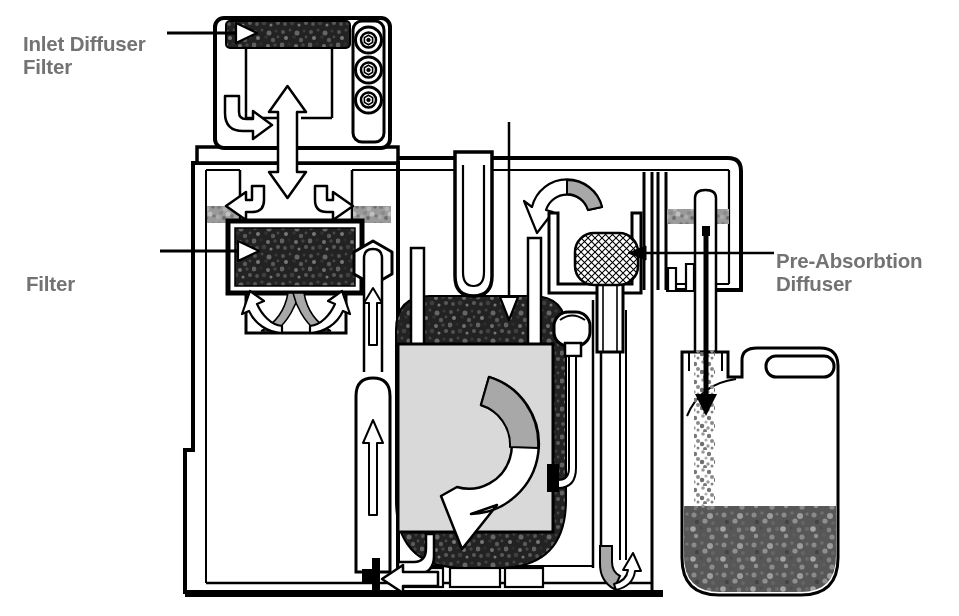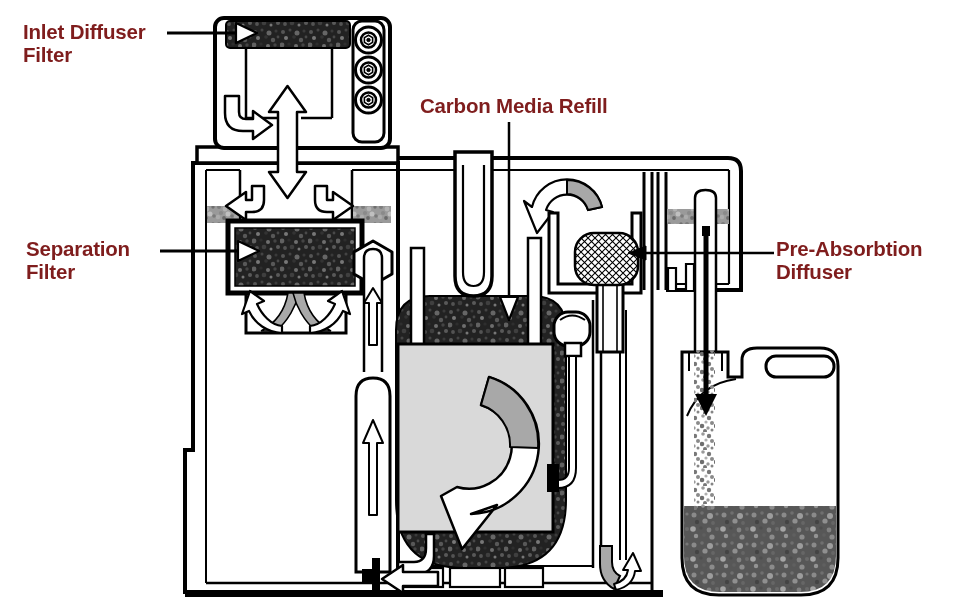--- a/index.html
+++ b/index.html
@@ -1,20 +1,20 @@
 <!DOCTYPE html>
 <html><head>
 <meta charset="utf-8">
 <style>
   html,body{margin:0;padding:0;background:#fff;}
   .stage{position:relative;width:959px;height:616px;background:#ffffff;overflow:hidden;
          font-family:"Liberation Sans",sans-serif;}
   .stage svg{position:absolute;left:0;top:0;}
   .label{position:absolute;font-weight:700;font-size:20.5px;line-height:23px;
-         color:#7f1d1d;white-space:nowrap;letter-spacing:-0.2px;}
+         color:#737373;white-space:nowrap;letter-spacing:-0.2px;margin-top:12px;}
 </style>
 </head>
 <body>
 
 <div class="stage">
 <svg width="959" height="616" viewBox="0 0 959 616">
   <defs>
     <pattern id="pDark" width="28" height="28" patternUnits="userSpaceOnUse">
       <rect width="28" height="28" fill="#222"></rect>
       <circle cx="3" cy="4" r="2" fill="#555"></circle>
@@ -229,23 +229,20 @@
       <polygon points="646,246 646,260 628,253" fill="#000" stroke-width="1"></polygon>
     </g>
   </g>
 </svg>
 
 <div class="label" style="left:23px;top:20px">
   <span>Inlet Diffuser</span><br>
   <span>Filter</span>
 </div>
 <div class="label" style="left:26px;top:237px">
-  <span>Separation</span><br>
+  <br>
   <span>Filter</span>
-</div>
-<div class="label" style="left:420px;top:94px">
-  <span>Carbon Media Refill</span>
 </div>
 <div class="label" style="left:776px;top:237px">
   <span>Pre-Absorbtion</span><br>
   <span>Diffuser</span>
 </div>
 </div>
 
 </body></html>

